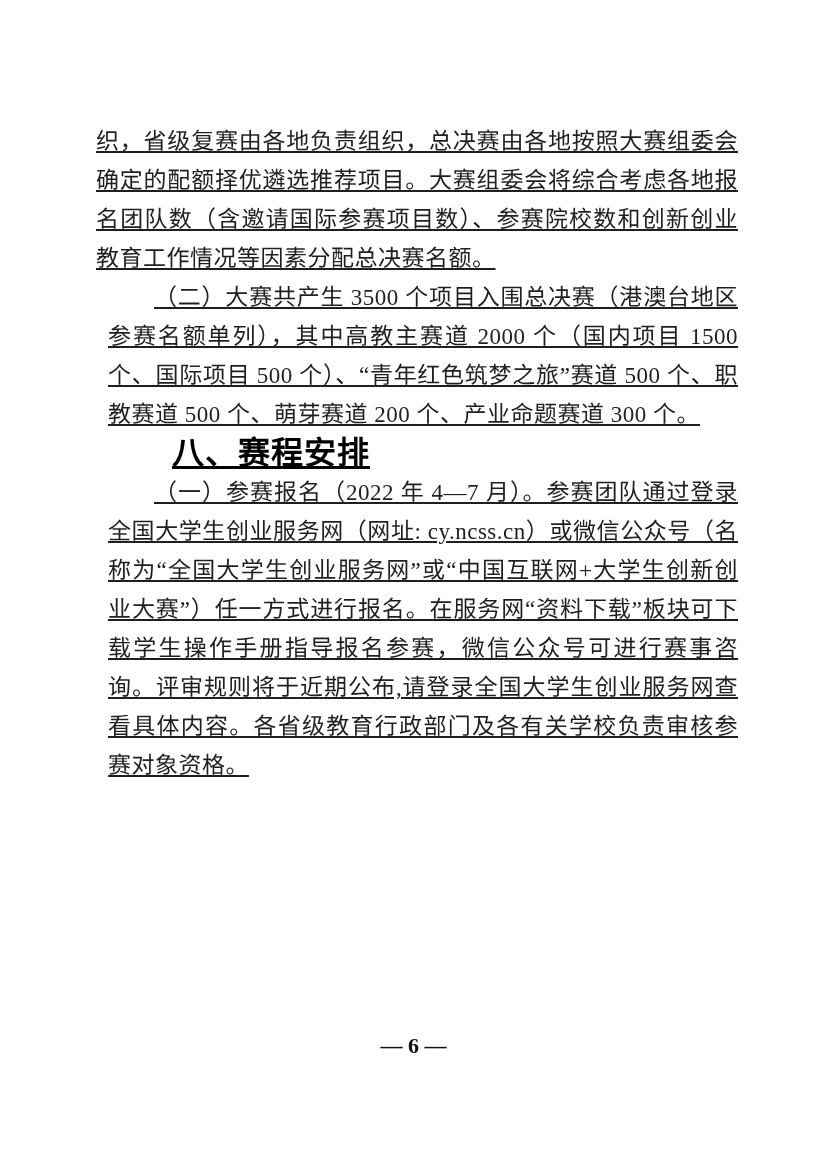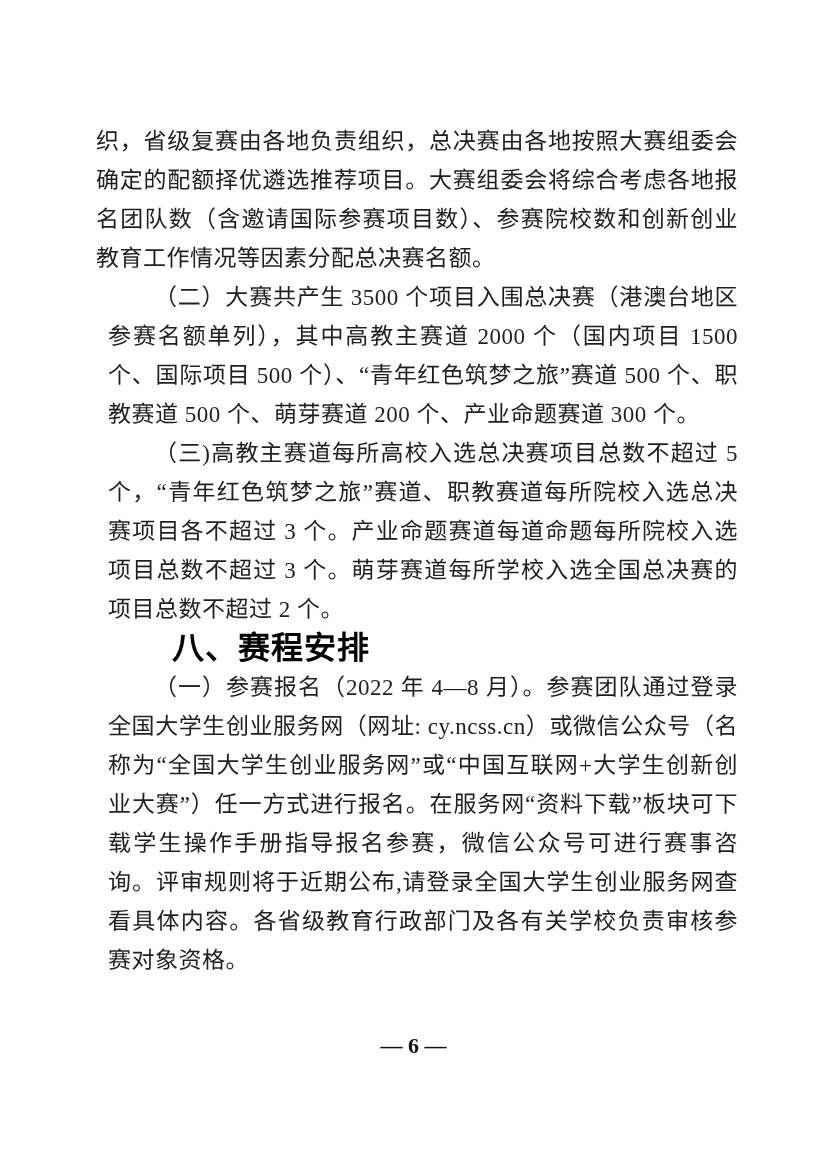--- a/index.html
+++ b/index.html
@@ -21,20 +21,21 @@
     left: 96px;
     top: 122px;
     width: 642px;
     text-align: justify;
   }
   .para {
     margin: 0;
     font-size: 23px;
     line-height: 39px;
     letter-spacing: 0.5px;
+    text-decoration: underline;
   }
   .para.indent {
     text-indent: 2em;
     margin-left: 12px;
   }
   .para.heading {
     font-family: "Liberation Sans", "DejaVu Sans", sans-serif;
     font-weight: 700;
     font-size: 32px;
     letter-spacing: 1px;
@@ -53,20 +54,19 @@
     font-family: "Liberation Serif", "DejaVu Serif", serif;
   }
 </style>
 </head>
 <body>
 
 <div class="page">
   <main class="content">
       <p class="para body">织，省级复赛由各地负责组织，总决赛由各地按照大赛组委会确定的配额择优遴选推荐项目。大赛组委会将综合考虑各地报名团队数（含邀请国际参赛项目数）、参赛院校数和创新创业教育工作情况等因素分配总决赛名额。</p>
       <p class="para body indent">（二）大赛共产生 3500 个项目入围总决赛（港澳台地区参赛名额单列），其中高教主赛道 2000 个（国内项目 1500 个、国际项目 500 个）、“青年红色筑梦之旅”赛道 500 个、职教赛道 500 个、萌芽赛道 200 个、产业命题赛道 300 个。</p>
-      <p class="para body indent">（三)高教主赛道每所高校入选总决赛项目总数不超过 5 个，“青年红色筑梦之旅”赛道、职教赛道每所院校入选总决赛项目各不超过 3 个。产业命题赛道每道命题每所院校入选项目总数不超过 3 个。萌芽赛道每所学校入选全国总决赛的项目总数不超过 2 个。</p>
       <p class="para heading indent">八、赛程安排</p>
-      <p class="para body indent">（一）参赛报名（2022 年 4—8 月）。参赛团队通过登录全国大学生创业服务网（网址: cy.ncss.cn）或微信公众号（名称为“全国大学生创业服务网”或“中国互联网+大学生创新创业大赛”）任一方式进行报名。在服务网“资料下载”板块可下载学生操作手册指导报名参赛，微信公众号可进行赛事咨询。评审规则将于近期公布,请登录全国大学生创业服务网查看具体内容。各省级教育行政部门及各有关学校负责审核参赛对象资格。</p>
+      <p class="para body indent">（一）参赛报名（2022 年 4—7 月）。参赛团队通过登录全国大学生创业服务网（网址: cy.ncss.cn）或微信公众号（名称为“全国大学生创业服务网”或“中国互联网+大学生创新创业大赛”）任一方式进行报名。在服务网“资料下载”板块可下载学生操作手册指导报名参赛，微信公众号可进行赛事咨询。评审规则将于近期公布,请登录全国大学生创业服务网查看具体内容。各省级教育行政部门及各有关学校负责审核参赛对象资格。</p>
     </main>
   <footer class="footer">
     <span>— 6 —</span>
   </footer>
 </div>
 
 </body></html>

